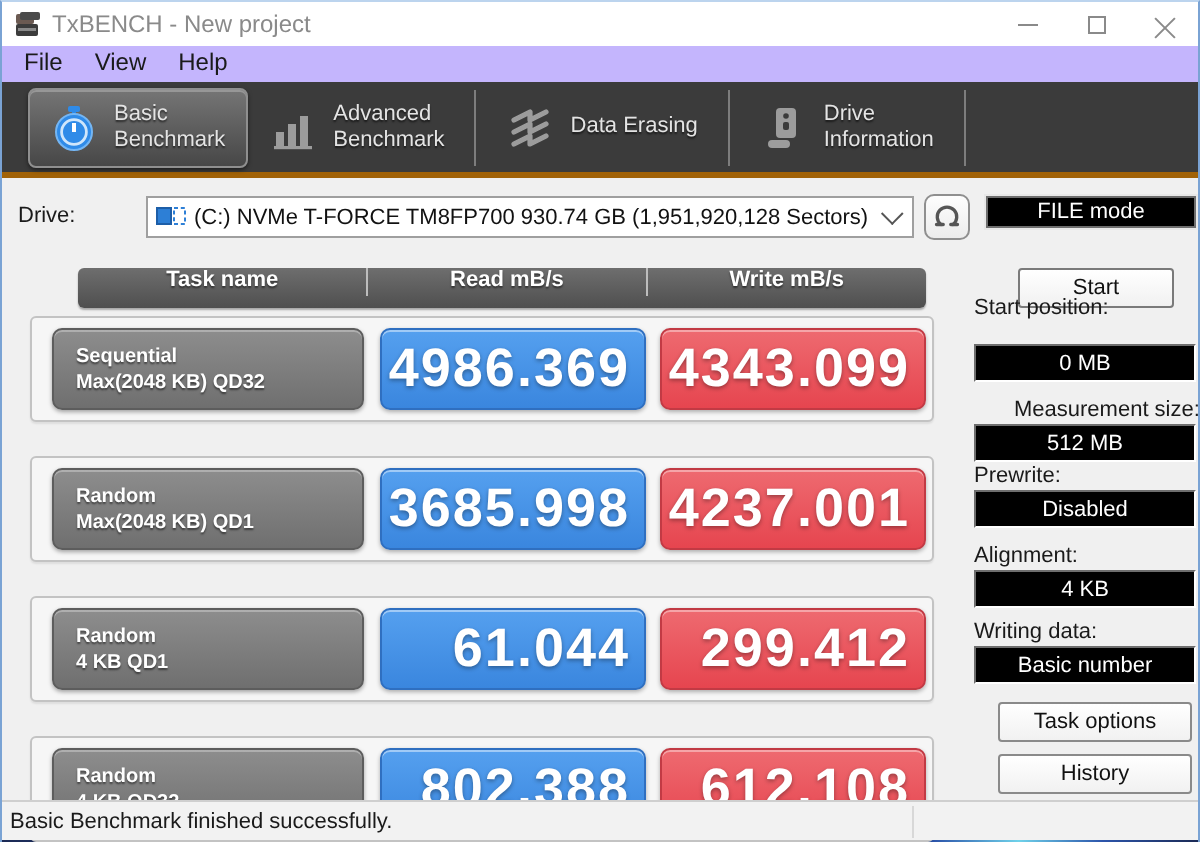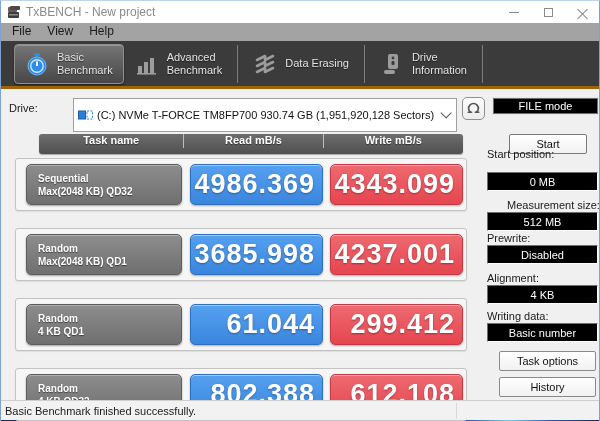--- a/index.html
+++ b/index.html
@@ -14,33 +14,33 @@
   .titlebar { height:22px; background:#ffffff; display:flex; align-items:center; }
   .titlebar .app-icon { width:14px; height:13px; margin:0 5px 0 6px; }
   .titlebar .title { font-size:12px; color:#8a8a8a; flex:1 1 auto; white-space:nowrap; }
   .win-btn { width:34px; height:22px; display:flex; align-items:center; justify-content:center; cursor:default; }
   .glyph-min { width:10px; height:0; border-top:1px solid #8a8a8a; }
   .glyph-max { width:9px; height:9px; border:1px solid #8a8a8a; }
   .glyph-close { position:relative; width:11px; height:11px; }
   .glyph-close::before,.glyph-close::after{ content:""; position:absolute; left:5px; top:0; width:1px; height:14px; background:#8a8a8a; }
   .glyph-close::before{ transform:rotate(45deg);} .glyph-close::after{ transform:rotate(-45deg);}
   
-  .menubar { height:18px; background:#a3a3a3; display:flex; align-items:flex-end; padding-left:3px; }
+  .menubar { height:18px; background:#c4b5fd; display:flex; align-items:flex-end; padding-left:3px; }
   .menu-item { font-size:12px; color:#1a1a1a; padding:0 8px; height:18px; line-height:17px; }
   
   .toolbar { height:48px; background:#3b3b3b; border-bottom:3px solid #a16207; display:flex; align-items:center; padding-left:13px; }
   .tab { height:40px; display:flex; align-items:center; padding:0 10px; border-radius:4px; border:1px solid transparent; }
   .tab.selected { background:linear-gradient(#757575,#474747); border:1px solid #8f8f8f; box-shadow:inset 0 1px 0 rgba(255,255,255,.25), 0 1px 2px rgba(0,0,0,.5); }
   .tab .t-icon { width:24px; height:24px; margin-right:8px; flex:0 0 auto; }
   .tab .t-label { font-size:11px; line-height:13px; color:#e4e4e4; text-shadow:0 1px 1px rgba(0,0,0,.6); white-space:nowrap; }
   .tab-sep { width:1px; height:38px; background:#7d7d7d; margin:0 4px; }
   
   .content { position:relative; height:311px; background:#f0f0f0; }
   .drive-label { position:absolute; left:8px; top:13px; font-size:11px; color:#1a1a1a; }
-  .combo { position:absolute; left:72px; top:9px; width:384px; height:21px; background:#fff; border:1px solid #9f9f9f; display:flex; align-items:center; padding:16px 4px; }
+  .combo { position:absolute; left:72px; top:9px; width:384px; height:21px; background:#fff; border:1px solid #9f9f9f; display:flex; align-items:center; padding:3px 4px; }
   .combo .c-icon { width:15px; height:13px; margin-right:4px; flex:0 0 auto; }
   .combo .c-text { font-size:11px; color:#111; flex:1 1 auto; white-space:nowrap; overflow:hidden; }
   .combo .c-chev { width:8px; height:8px; border-right:1px solid #555; border-bottom:1px solid #555; transform:rotate(45deg) translateY(-3px); margin-right:4px; flex:0 0 auto; }
   .refresh-btn { position:absolute; left:461px; top:8px; width:23px; height:23px; border:1px solid #8f8f8f; border-radius:5px; background:linear-gradient(#fdfdfd,#ececec); display:flex; align-items:center; justify-content:center; }
   .filemode-btn { position:absolute; left:492px; top:9px; width:105px; height:16px; background:#000; border:1px solid #6e6e6e; box-shadow:0 0 0 1px #e8e8e8; color:#fff; font-size:11px; display:flex; align-items:center; justify-content:center; }
   
   .thead { position:absolute; left:38px; top:45px; width:424px; height:20px; border-radius:3px; background:linear-gradient(#6e6e6e,#4f4f4f); display:flex; align-items:flex-start; box-shadow:0 1px 1px rgba(0,0,0,.3); }
   .th { font-size:11px; font-weight:bold; color:#fff; text-align:center; text-shadow:0 1px 1px rgba(0,0,0,.5); }
   .th-0 { width:145px; } .th-1 { width:139px; } .th-2 { width:140px; }
   .th-sep { width:1px; height:14px; background:#bdbdbd; }

